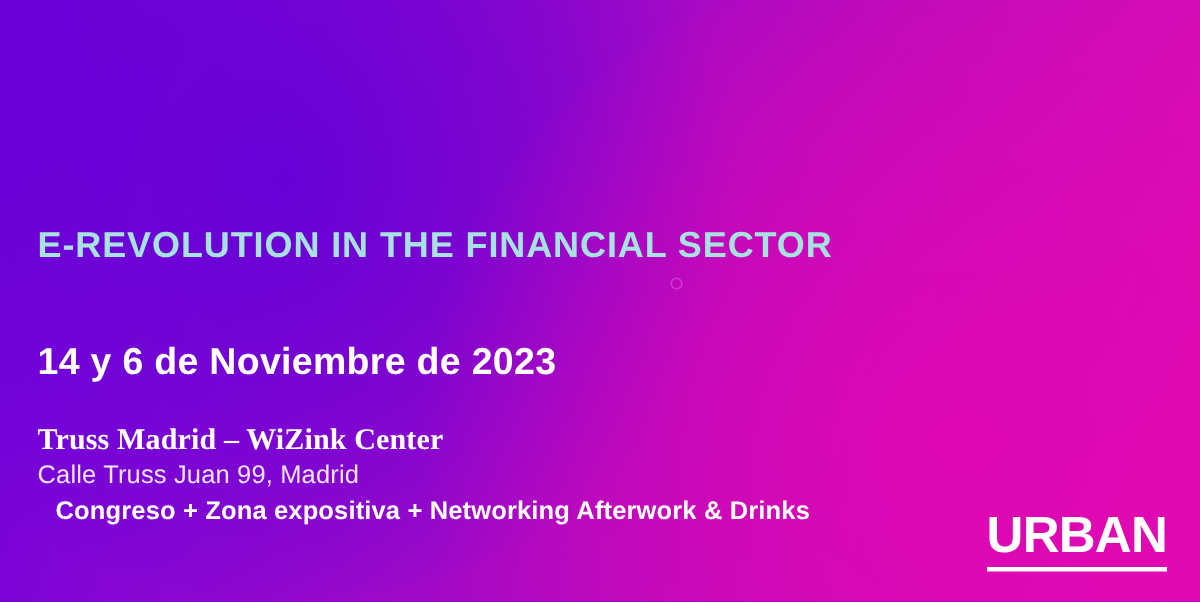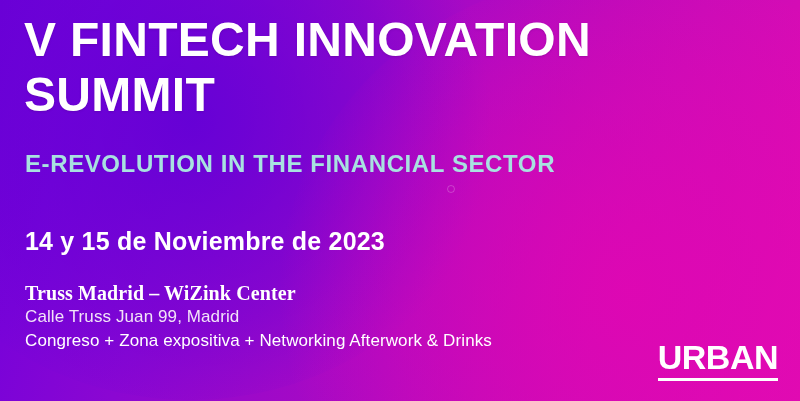--- a/index.html
+++ b/index.html
@@ -137,25 +137,26 @@
     font-size: 17px;
     font-weight: 400;
     line-height: 23px;
     letter-spacing: 0.1px;
     white-space: nowrap;
   }
   .venue-program {
     display: block;
     color: #ffffff;
     font-size: 17px;
-    font-weight: 400;
+    font-weight: 700;
     line-height: 24px;
     letter-spacing: 0.1px;
     white-space: nowrap;
     margin-top: 1px;
+    margin-left: 12px;
   }
 
   .logo {
     position: absolute;
     right: 22px;
     bottom: 20px;
     text-align: center;
     line-height: 1;
   }
   .logo-text {
@@ -177,30 +178,26 @@
 </head>
 <body>
 
 <div class="banner">
 
   <div class="sheen-a"></div>
   <div class="sheen-b"></div>
 
   <div class="content">
 
-    <div class="title-block">
-      <span class="title-line">V FINTECH INNOVATION</span>
-      <span class="title-line">SUMMIT</span>
-    </div>
 
     <div class="subtitle">E-REVOLUTION IN THE FINANCIAL SECTOR</div>
 
     <div class="dot-artifact"></div>
 
-    <div class="dates">14 y 15 de Noviembre de 2023</div>
+    <div class="dates">14 y 6 de Noviembre de 2023</div>
 
     <div class="venue-block">
       <span class="venue-name">Truss Madrid – WiZink Center</span>
       <span class="venue-address">Calle Truss Juan 99, Madrid</span>
       <span class="venue-program">Congreso + Zona expositiva + Networking Afterwork &amp; Drinks</span>
     </div>
 
     <div class="logo">
       <span class="logo-text">URBAN</span>
       <span class="logo-rule"></span>

